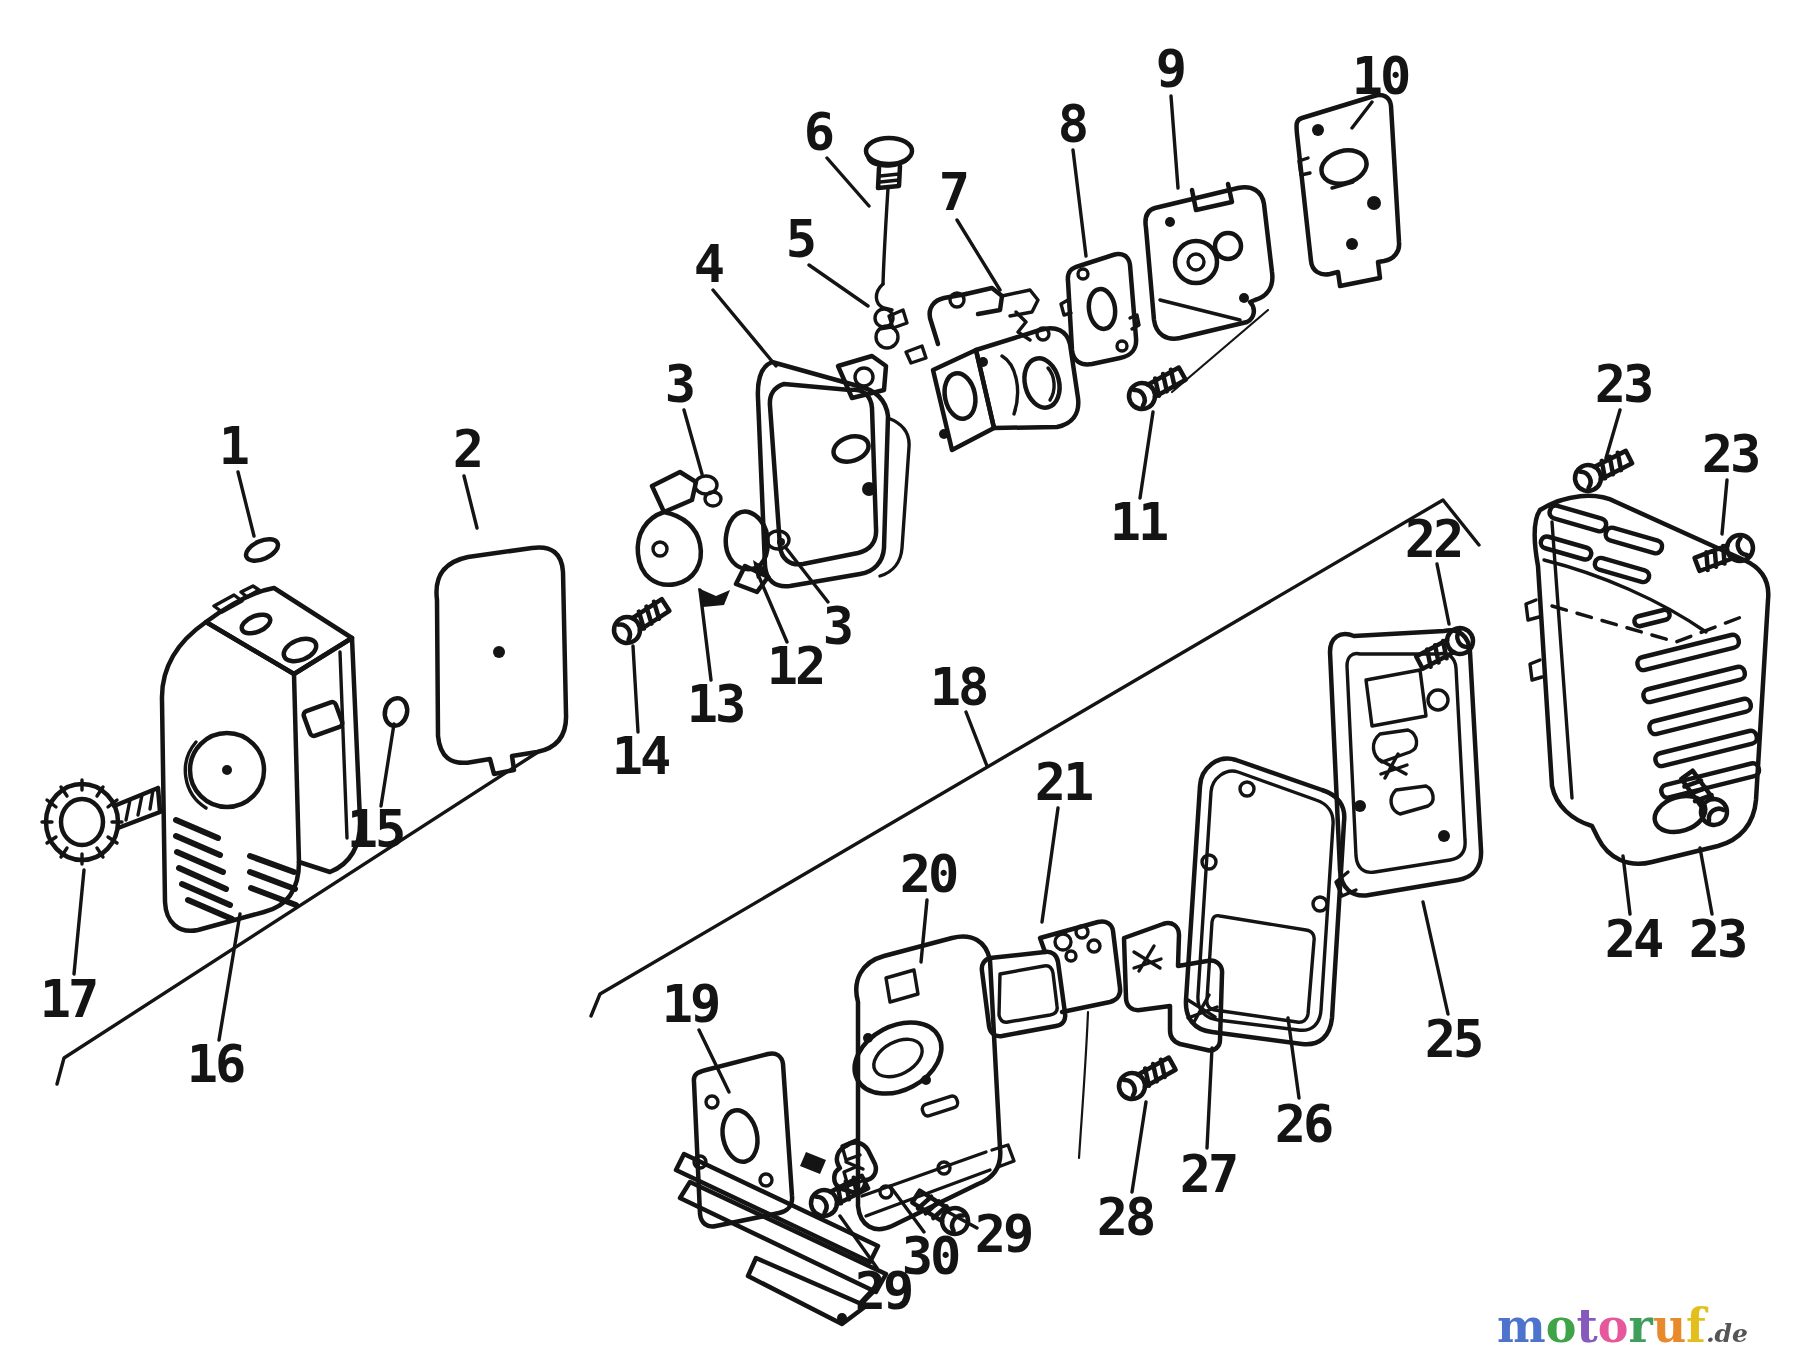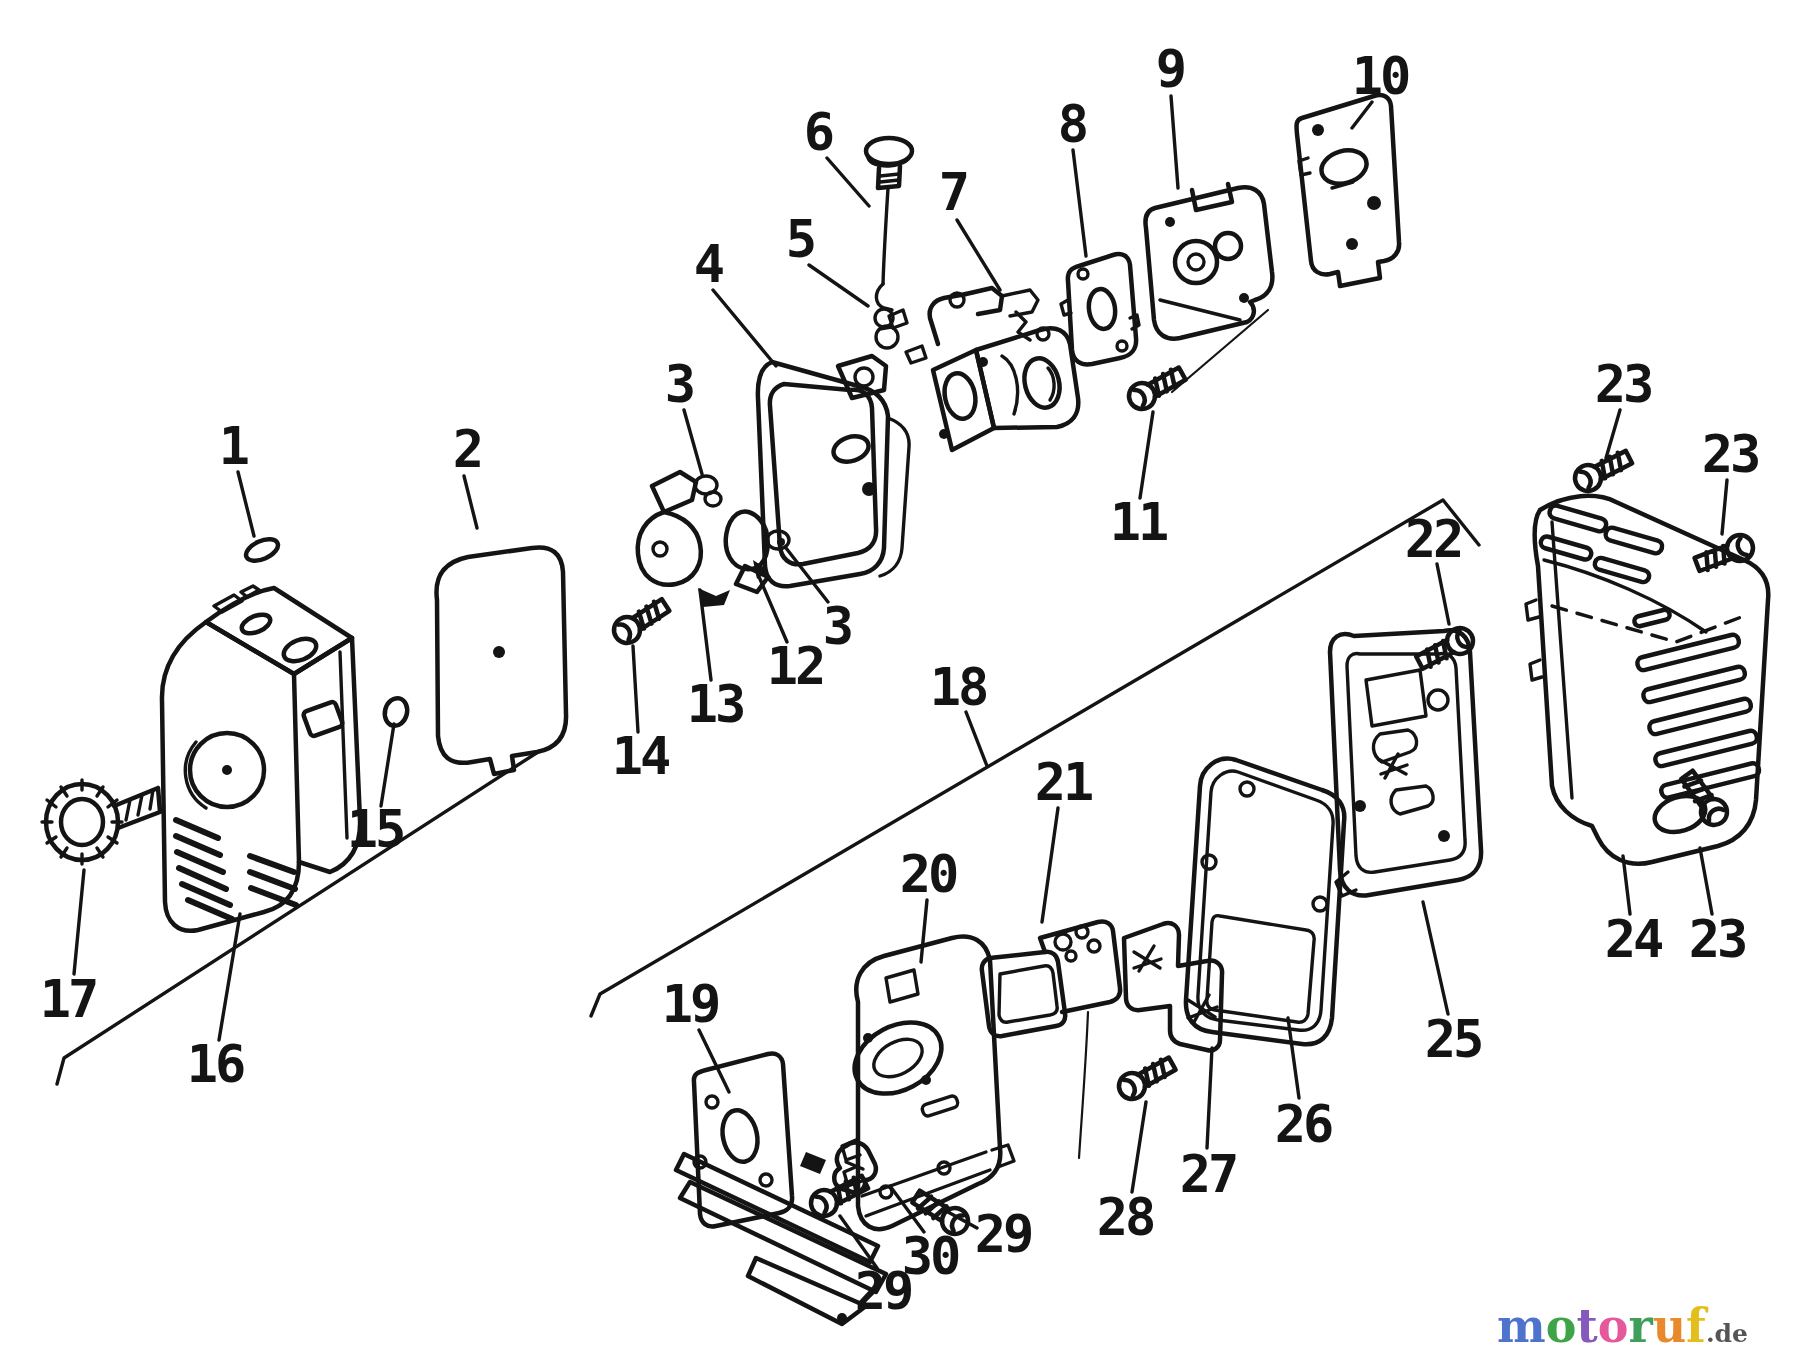--- a/index.html
+++ b/index.html
@@ -19,21 +19,21 @@
     fill:#141414;stroke:none;
     font-family:"DejaVu Sans Mono","Liberation Mono",monospace;
     font-weight:700;font-size:52px;letter-spacing:-3px;text-anchor:middle;
   }
   .watermark{
     position:absolute;right:52px;bottom:10px;
     font-family:"DejaVu Serif","Liberation Serif",serif;
     font-weight:700;font-size:46px;line-height:1;white-space:nowrap;
     user-select:none;
   }
-  .watermark .suffix{font-size:25px;font-weight:700;}
+  .watermark .suffix{font-size:25px;font-weight:700;font-style:italic;}
 </style>
 </head>
 <body>
 
 <div class="stage">
 <svg class="diagram" width="1800" height="1359" viewBox="0 0 1800 1359">
   <defs>
     <g id="screw-shape">
       <circle cx="0" cy="0" r="13"></circle>
       <path d="M-4,-9 A10,10 0 0 1 -4,9"></path>

